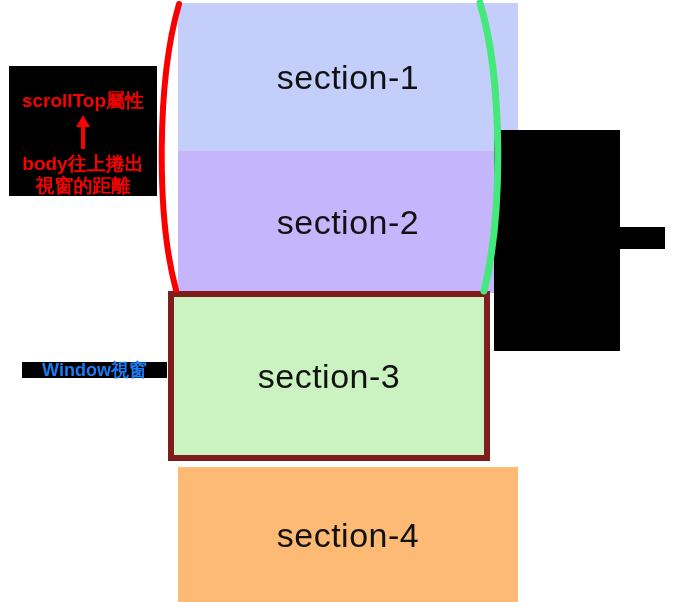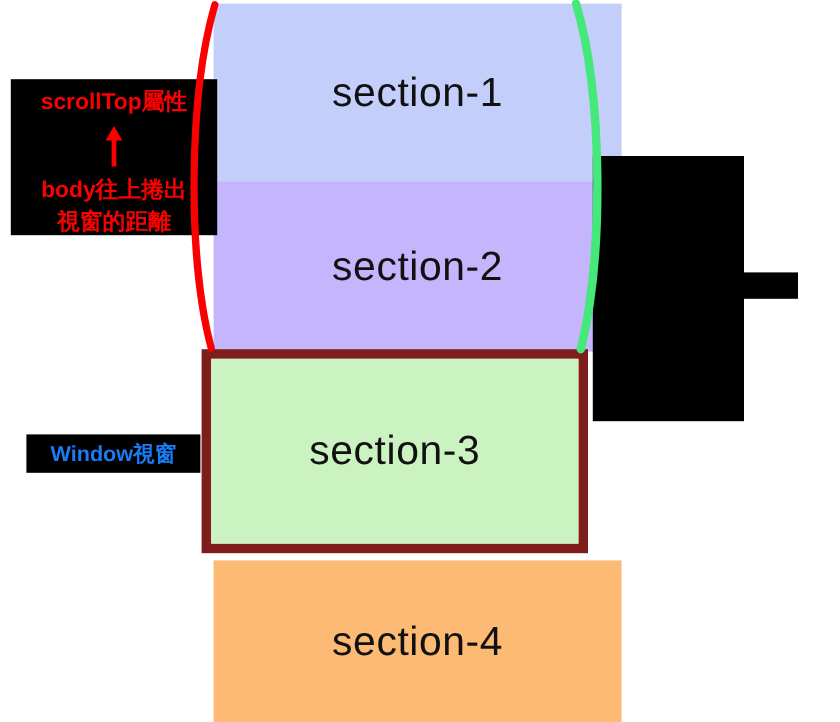--- a/index.html
+++ b/index.html
@@ -38,21 +38,21 @@
 
   #section-1 { top: 3px;   height: 148px; }
   #section-2 { top: 151px; height: 142px; }
   #section-3-outer {
     position: absolute;
     left: 168px;
     top: 291px;
     width: 322px;
     height: 170px;
     box-sizing: border-box;
-    border: 8px solid #7f1d1d;
+    border: 6px solid #7f1d1d;
     z-index: 6;
   }
   #section-3 {
     position: absolute;
     left: 0; top: 0;
     width: 100%;
     height: 100%;
     display: flex;
     align-items: center;
     justify-content: center;
@@ -63,47 +63,47 @@
   .anno-box {
     position: absolute;
     background: #000000;
     box-sizing: border-box;
     z-index: 8;
   }
 
   #scrolltop-box {
     left: 9px;
     top: 66px;
-    width: 172px;
+    width: 148px;
     height: 130px;
     display: flex;
     flex-direction: column;
     align-items: center;
-    justify-content: space-between;
+    justify-content: flex-end;
     padding-top: 9px;
   }
   .red-text {
     color: #fa0000;
     font-size: 19px;
     font-weight: bold;
     line-height: 1.12;
     white-space: nowrap;
     text-align: center;
   }
   #up-arrow {
     width: 16px;
     height: 34px;
     margin: 4px 0 4px 0;
   }
 
   #window-box {
     left: 22px;
     top: 362px;
     width: 145px;
-    height: 32px;
+    height: 16px;
     display: flex;
     align-items: center;
     justify-content: center;
   }
   .blue-text {
     color: #1a7cf5;
     font-size: 18px;
     font-weight: bold;
     white-space: nowrap;
   }

